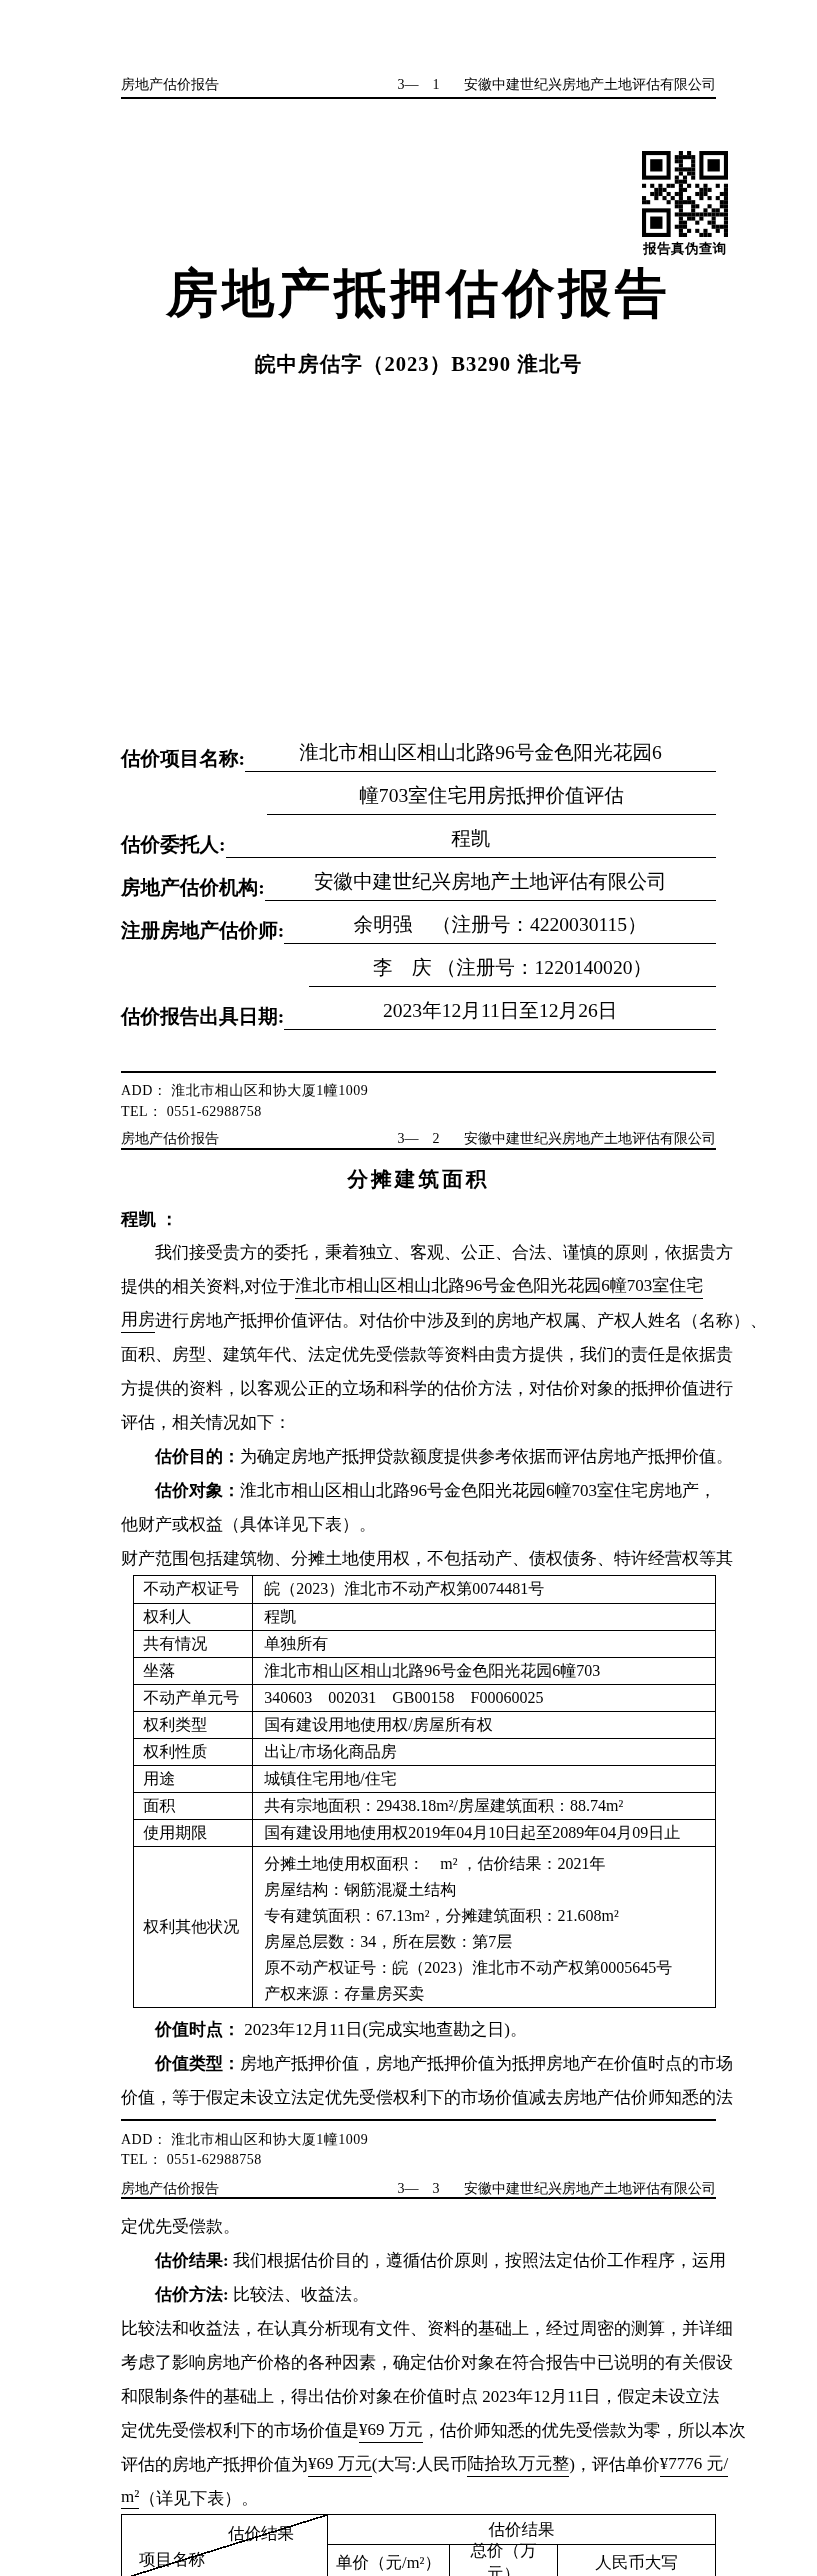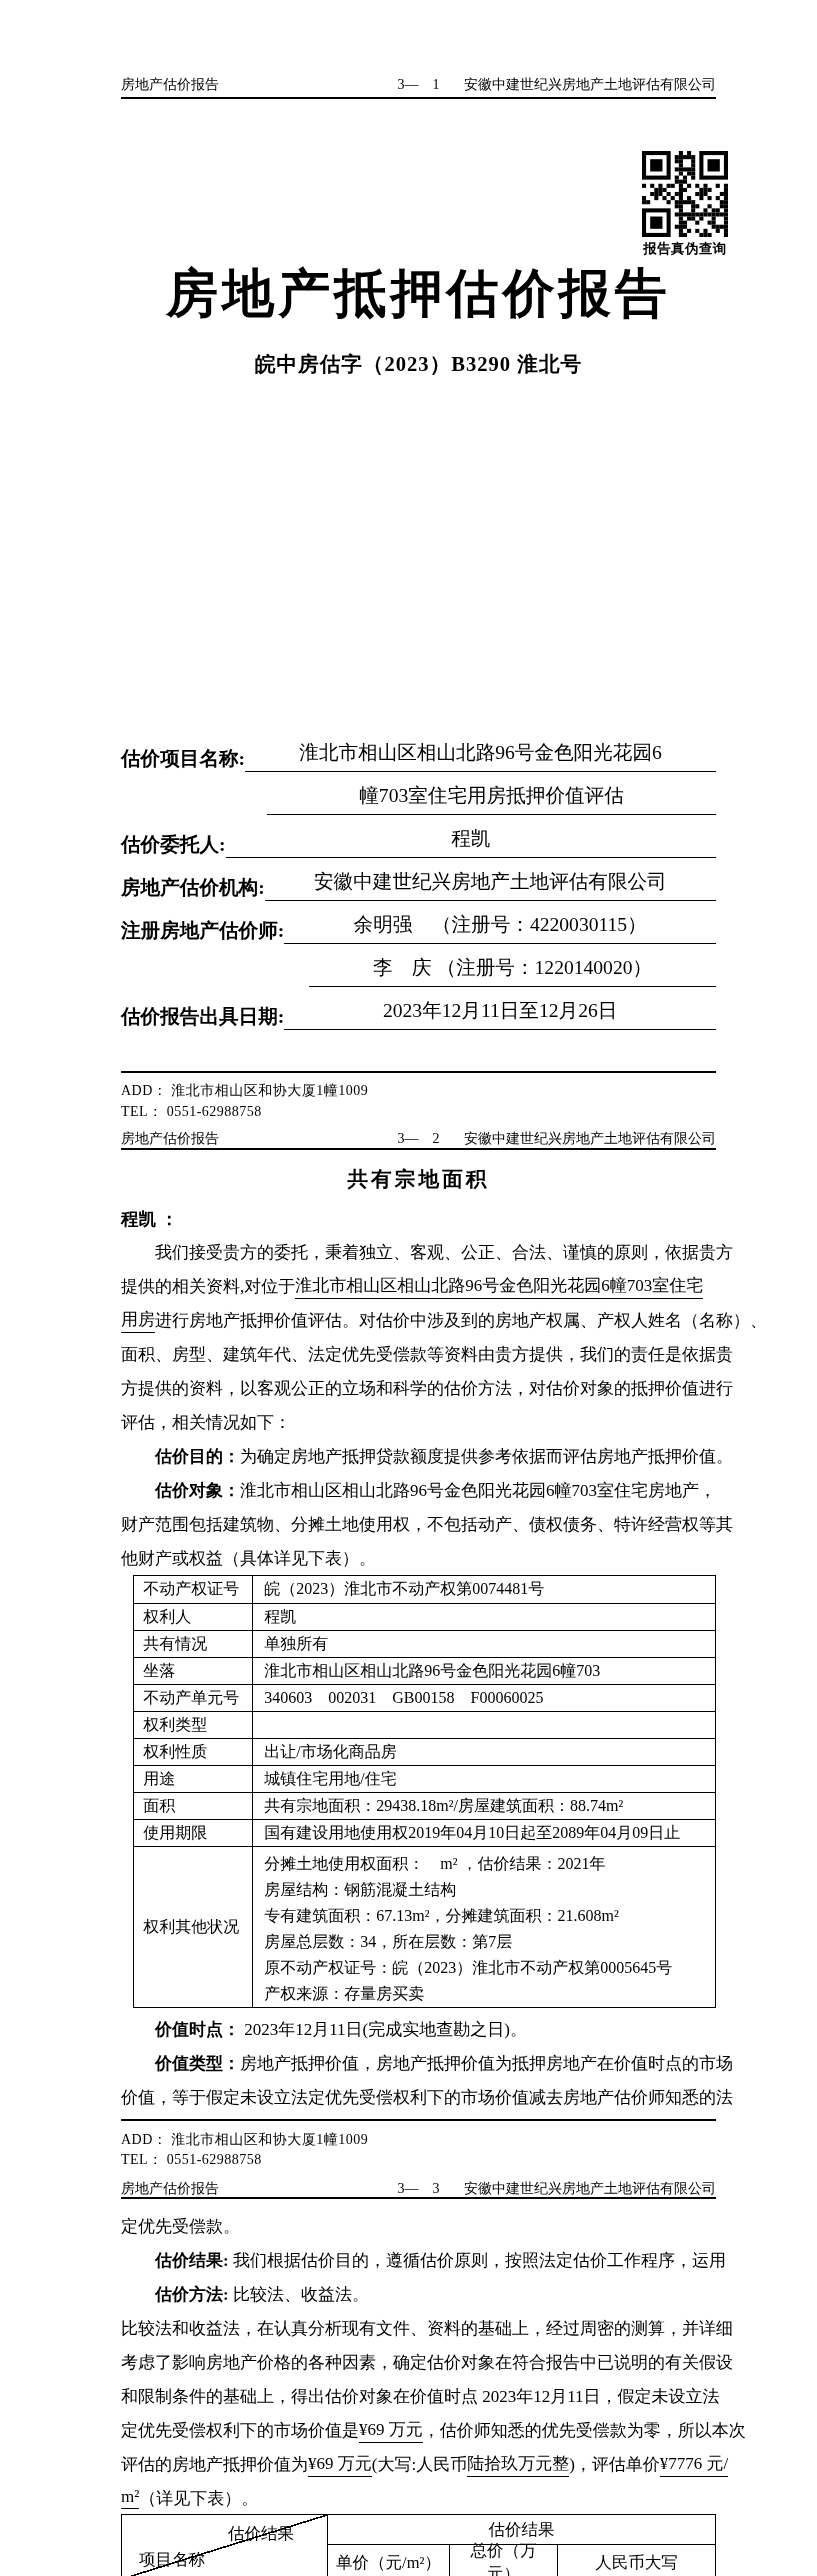--- a/index.html
+++ b/index.html
@@ -269,33 +269,33 @@
   <div class="pagefoot-line" style="top:1082px">ADD： 淮北市相山区和协大厦1幢1009</div>
   <div class="pagefoot-line" style="top:1103px">TEL： 0551-62988758</div>
 
   <div class="pagehead" style="top:1130px">
     <span>房地产估价报告</span>
     <span class="mid">3—　2</span>
     <span>安徽中建世纪兴房地产土地评估有限公司</span>
   </div>
   <div class="rule" style="top:1148px"></div>
 
-  <div class="section-title">共有宗地面积</div>
+  <div class="section-title">分摊建筑面积</div>
   <div class="salutation">程凯 ：</div>
   <div class="rich" id="letter-lines">
       <div class="line indent"><span>我们接受贵方的委托，秉着独立、客观、公正、合法、谨慎的原则，依据贵方</span></div>
       <div class="line"><span>提供的相关资料,对位于</span><span class="u">淮北市相山区相山北路96号金色阳光花园6幢703室住宅</span></div>
       <div class="line"><span class="u">用房</span><span>进行房地产抵押价值评估。对估价中涉及到的房地产权属、产权人姓名（名称）、</span></div>
       <div class="line"><span>面积、房型、建筑年代、法定优先受偿款等资料由贵方提供，我们的责任是依据贵</span></div>
       <div class="line"><span>方提供的资料，以客观公正的立场和科学的估价方法，对估价对象的抵押价值进行</span></div>
       <div class="line"><span>评估，相关情况如下：</span></div>
       <div class="line indent"><span class="b">估价目的：</span><span>为确定房地产抵押贷款额度提供参考依据而评估房地产抵押价值。</span></div>
       <div class="line indent"><span class="b">估价对象：</span><span>淮北市相山区相山北路96号金色阳光花园6幢703室住宅房地产，</span></div>
+      <div class="line"><span>他财产或权益（具体详见下表）。</span></div>
       <div class="line"><span>财产范围包括建筑物、分摊土地使用权，不包括动产、债权债务、特许经营权等其</span></div>
-      <div class="line"><span>他财产或权益（具体详见下表）。</span></div>
     </div>
 
   <div class="ptable" id="property-table">
       <div class="prow single">
         <div class="pcell-l">不动产权证号</div>
         <div class="pcell-r">皖（2023）淮北市不动产权第0074481号</div>
       </div>
       <div class="prow single">
         <div class="pcell-l">权利人</div>
         <div class="pcell-r">程凯</div>
@@ -307,20 +307,21 @@
       <div class="prow single">
         <div class="pcell-l">坐落</div>
         <div class="pcell-r">淮北市相山区相山北路96号金色阳光花园6幢703</div>
       </div>
       <div class="prow single">
         <div class="pcell-l">不动产单元号</div>
         <div class="pcell-r">340603　002031　GB00158　F00060025</div>
       </div>
       <div class="prow single">
         <div class="pcell-l">权利类型</div>
+        <div class="pcell-r">国有建设用地使用权/房屋所有权</div>
       </div>
       <div class="prow single">
         <div class="pcell-l">权利性质</div>
         <div class="pcell-r">出让/市场化商品房</div>
       </div>
       <div class="prow single">
         <div class="pcell-l">用途</div>
         <div class="pcell-r">城镇住宅用地/住宅</div>
       </div>
       <div class="prow single">

